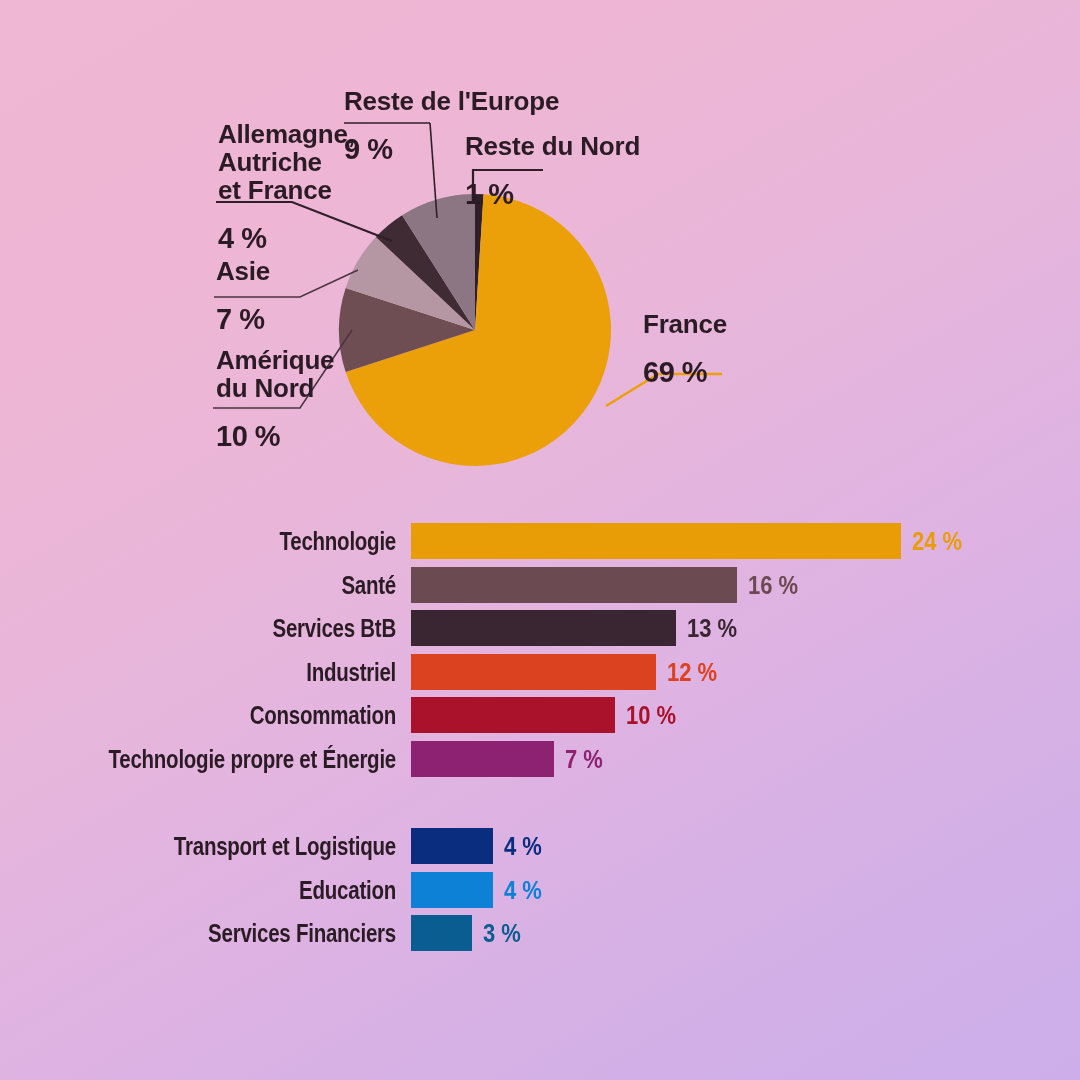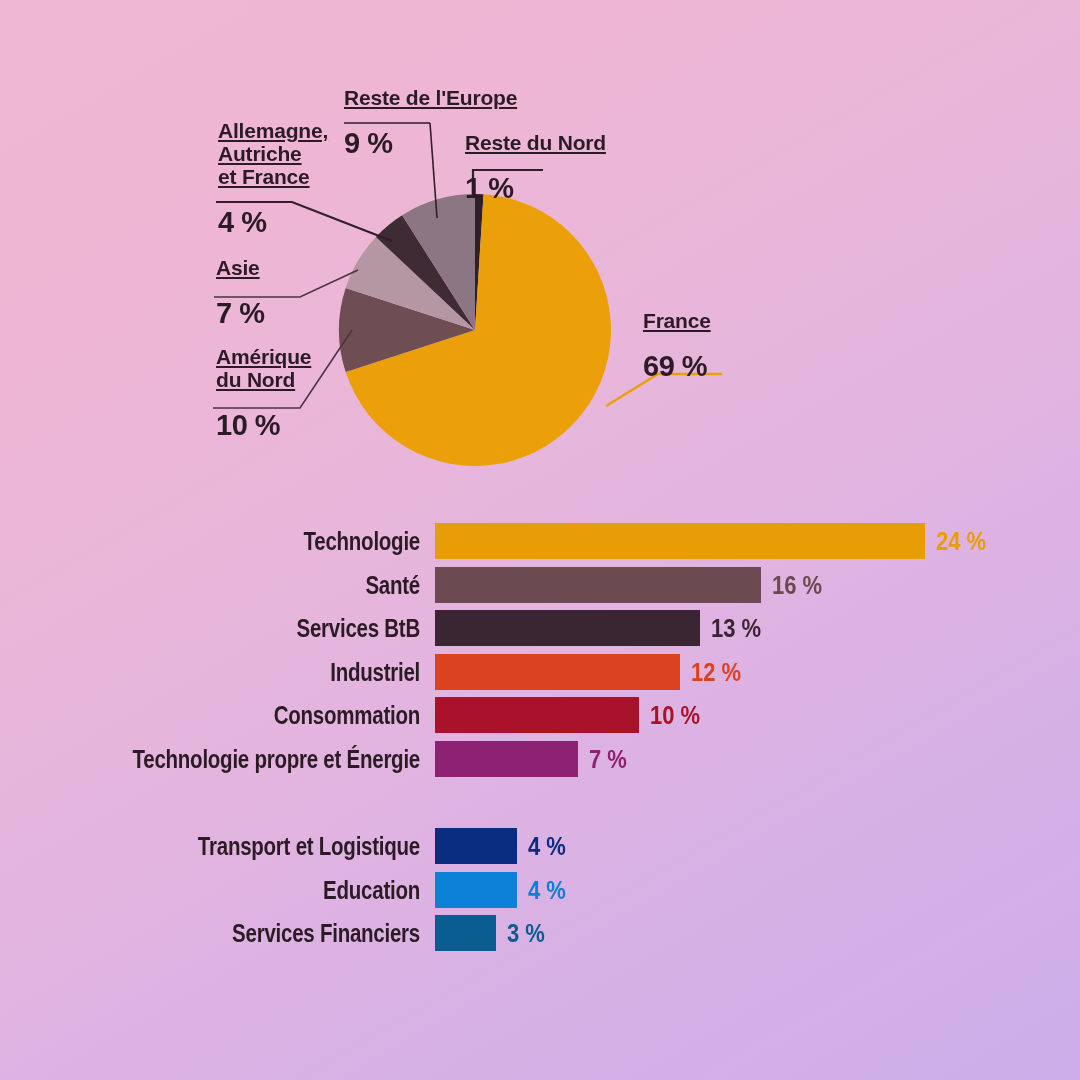--- a/index.html
+++ b/index.html
@@ -38,41 +38,39 @@
   .pie-label {
     position: absolute;
     font-family: "Liberation Sans", sans-serif;
     font-weight: bold;
     color: #2b1b25;
     line-height: 1.08;
     white-space: pre-line;
   }
   .pie-label .pl-name {
     display: block;
-    font-size: 21px;
+    font-size: 26px;
     letter-spacing: -0.2px;
-    text-decoration: underline;
   }
   .pie-label .pl-val {
     display: block;
     font-size: 29px;
     letter-spacing: -0.5px;
     margin-top: 1px;
   }
   .pl-right { text-align: left; }
   .pl-left  { text-align: left; }
 
   
   #bar-section {
     position: absolute;
     left: 0;
     top: 505px;
     width: 912px;
     height: 575px;
-    margin-left: 24px;
   }
   .bar-row {
     position: absolute;
     left: 0;
     width: 1080px;
     height: 36px;
     display: flex;
     align-items: center;
   }
   .bar-cat {

